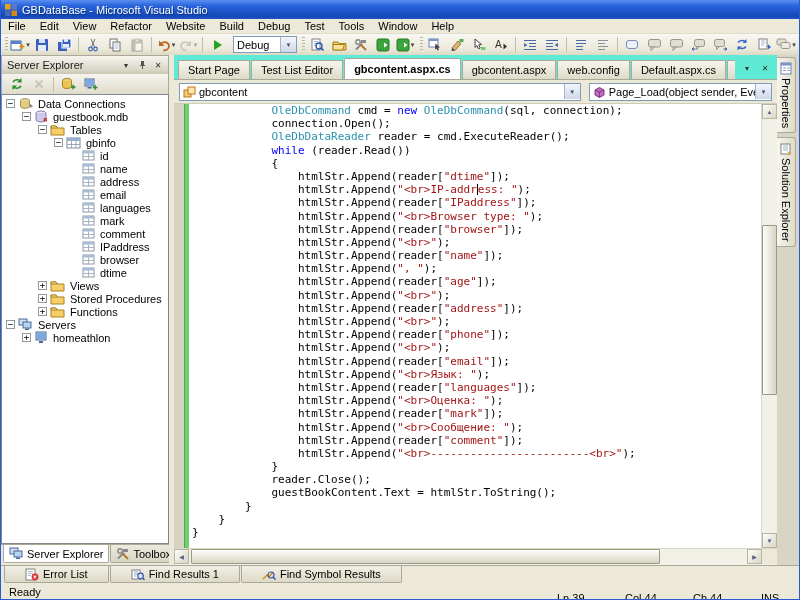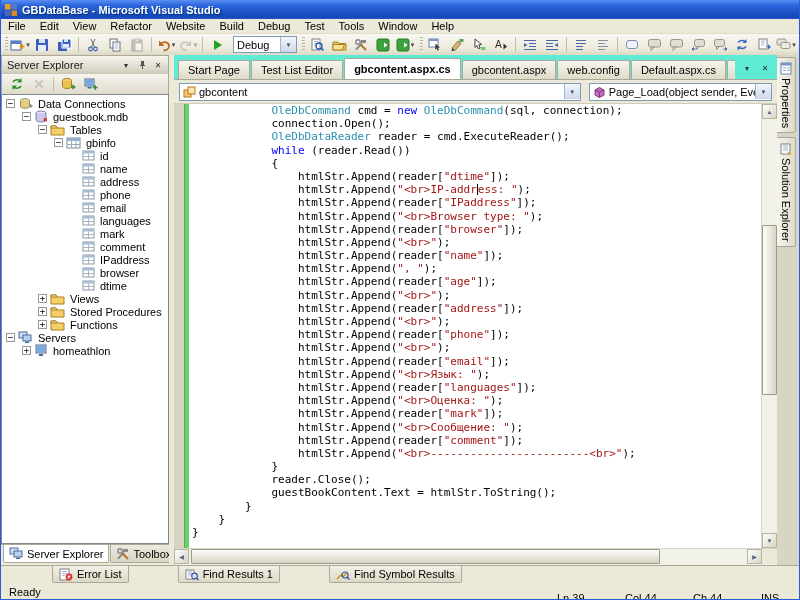--- a/index.html
+++ b/index.html
@@ -5,21 +5,21 @@
   html,body{margin:0;padding:0;background:#888;}
   #window{position:relative;width:800px;height:600px;overflow:hidden;background:#ece9d8;
     font-family:"Liberation Sans",sans-serif;font-size:11px;color:#000;
     border-left:1px solid #2a5ad4;border-right:1px solid #2a5ad4;border-bottom:1px solid #2a5ad4;box-sizing:border-box;}
   .ic{display:inline-flex;align-items:center;justify-content:center;}
   .ic svg{display:block;}
 
   
   #titlebar{position:absolute;top:0;left:0;right:0;height:19px;display:flex;align-items:center;gap:4px;padding-left:3px;
     background:linear-gradient(180deg,#5a8ff0 0%,#2a64dc 30%,#1448b8 85%,#1e52c8 100%);}
-  #titlebar .title{color:#fff;font-weight:bold;font-size:11px;text-shadow:1px 1px 1px #00307a;white-space:nowrap;}
+  #titlebar .title{color:#fff;font-weight:normal;font-size:11px;text-shadow:1px 1px 1px #00307a;white-space:nowrap;}
 
   
   #menubar{position:absolute;top:19px;left:0;right:0;height:14px;background:#ece9d8;display:flex;align-items:center;
     border-bottom:1px solid #e0ddca;}
   .menu-item{padding:0 7px;line-height:14px;cursor:default;text-align:center;}
 
   
   #toolbar{position:absolute;top:34px;left:0;right:0;height:21px;display:flex;align-items:center;
     background:linear-gradient(180deg,#f8f7f3 0%,#eceadb 70%,#dcd9c5 100%);border-bottom:1px solid #d0cdb8;padding-left:2px;}
   .tbgroup{display:flex;align-items:center;height:21px;padding:0 2px 0 6px;position:relative;}
@@ -101,22 +101,22 @@
   
   #rightstrip{width:22px;background:#d8d5c4;display:flex;flex-direction:column;align-items:flex-start;padding-top:2px;gap:4px;}
   .vtab{writing-mode:vertical-rl;display:flex;align-items:center;gap:3px;padding:4px 1px;width:19px;box-sizing:border-box;
     border:1px solid #aca899;border-left:none;border-radius:0 3px 3px 0;background:linear-gradient(90deg,#f6f5ef,#dedbc8);cursor:default;}
   .vtab .ic{writing-mode:horizontal-tb;}
   .vlabel{white-space:nowrap;}
 
   
   #bottomtabs{position:absolute;top:565px;left:0;right:0;height:18px;background:#ece9d8;border-top:1px solid #aca899;
     display:flex;align-items:flex-start;padding-left:3px;}
-  .btab2{display:inline-flex;align-items:center;gap:4px;height:16px;padding:0 6px;margin-right:1px;white-space:nowrap;
-    border:1px solid #aca899;border-top:none;border-radius:0 0 2px 2px;background:linear-gradient(0deg,#dcd9c6,#f2f0e6);cursor:default;margin-left:48px;}
+  .btab2{display:inline-flex;align-items:center;gap:4px;height:16px;padding:0 20px;margin-right:1px;white-space:nowrap;
+    border:1px solid #aca899;border-top:none;border-radius:0 0 2px 2px;background:linear-gradient(0deg,#dcd9c6,#f2f0e6);cursor:default;}
 
   
   #statusbar{position:absolute;top:583px;left:0;right:0;height:17px;background:#ece9d8;display:flex;align-items:center;padding:0 8px;box-sizing:border-box;}
   #statusbar .msg{flex:1;}
   #statusbar .fld{width:68px;margin-top:12px;}
   #statusbar .fld.last{width:30px;text-align:left;}
 </style>
 </head>
 <body>
 
@@ -555,32 +555,20 @@
             <span class="tind" style="width: 68px;"></span>
             <span class="texp hid"></span>
             <span class="ic">
               <svg width="13" height="11">
                 <rect x="1" y="1" width="11" height="9" fill="#fff" stroke="#8a98a8"></rect>
                 <rect x="1" y="1" width="11" height="2.5" fill="#a8bcd4"></rect>
                 <path d="M1 6.5h11M6.5 3.5v6.5" stroke="#a8b4c4"></path>
               </svg>
             </span>
             <span class="tlabel">address</span>
-          </div>
-          <div class="trow">
-            <span class="tind" style="width: 68px;"></span>
-            <span class="texp hid"></span>
-            <span class="ic">
-              <svg width="13" height="11">
-                <rect x="1" y="1" width="11" height="9" fill="#fff" stroke="#8a98a8"></rect>
-                <rect x="1" y="1" width="11" height="2.5" fill="#a8bcd4"></rect>
-                <path d="M1 6.5h11M6.5 3.5v6.5" stroke="#a8b4c4"></path>
-              </svg>
-            </span>
-            <span class="tlabel">phone</span>
           </div>
           <div class="trow">
             <span class="tind" style="width: 68px;"></span>
             <span class="texp hid"></span>
             <span class="ic">
               <svg width="13" height="11">
                 <rect x="1" y="1" width="11" height="9" fill="#fff" stroke="#8a98a8"></rect>
                 <rect x="1" y="1" width="11" height="2.5" fill="#a8bcd4"></rect>
                 <path d="M1 6.5h11M6.5 3.5v6.5" stroke="#a8b4c4"></path>
               </svg>

